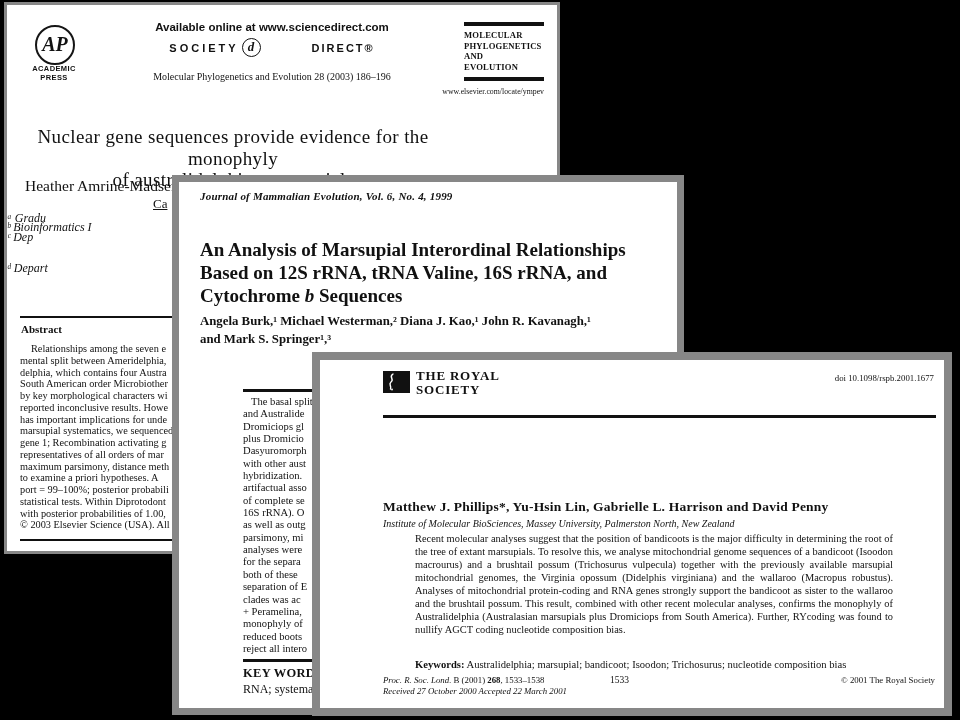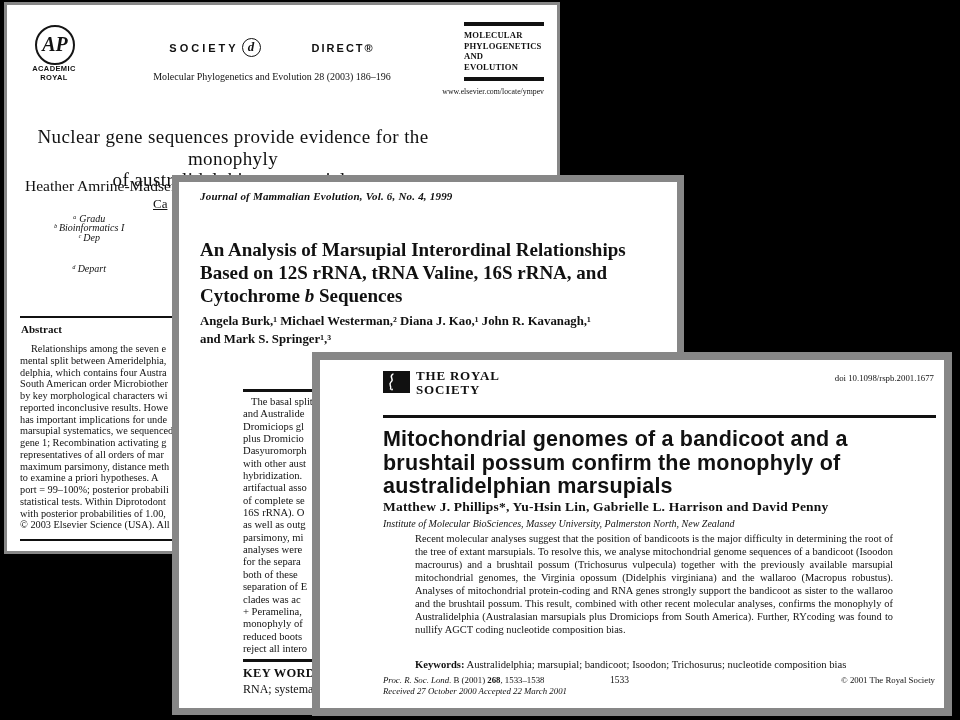--- a/index.html
+++ b/index.html
@@ -27,21 +27,21 @@
                 font:bold italic 13px "Liberation Serif",serif;line-height:16px;text-align:center;}
   .p1-sd .direct{font:bold 11px "Liberation Sans",sans-serif;letter-spacing:2px;margin-left:48px;}
   .p1-cit{left:90px;top:66px;width:350px;font-size:10px;text-align:center;}
   .p1-jbar1{left:457px;top:17px;width:80px;height:3.5px;}
   .p1-jbox{left:457px;top:25px;width:84px;font-size:8.6px;font-weight:bold;line-height:10.5px;letter-spacing:.2px;}
   .p1-jbar2{left:457px;top:72px;width:80px;height:3.5px;}
   .p1-jurl{left:427px;top:82px;width:110px;font-size:7.8px;text-align:right;}
   .p1-title{left:0;top:121px;width:452px;font-size:19px;line-height:21.5px;text-align:center;letter-spacing:.4px;}
   .p1-auth1{left:18px;top:172px;font-size:15.5px;}
   .p1-auth2{left:146px;top:191px;font-size:13px;text-decoration:underline;}
-  .p1-fnotes{left:0;top:209px;width:164px;font-size:10px;font-style:italic;line-height:9.3px;text-align:center;}
+  .p1-fnotes{left:0;top:209px;width:164px;font-size:12px;font-style:italic;line-height:9.3px;text-align:left;}
   .p1-fnotes div:nth-child(4){margin-top:22px;}
   .p1-rule1{left:13px;top:311px;width:440px;height:1.5px;}
   .p1-abshead{left:14px;top:318px;font-size:11px;font-weight:bold;}
   .p1-abslines{left:13px;top:338px;width:440px;font-size:10.3px;line-height:11.75px;}
   .p1-abslines div{white-space:nowrap;}
   .p1-abslines div:first-child{padding-left:11px;}
   .p1-rule2{left:13px;top:534px;width:440px;height:1.5px;}
 
   
   #p2{left:172px;top:175px;width:498px;height:526px;border-width:7px;z-index:2;}
@@ -75,22 +75,23 @@
 </style>
 </head>
 <body>
 
 <div id="canvas">
 
   <div id="p1" class="paper">
     <div class="abs p1-ap-circle ser">AP</div>
     <div class="abs p1-ap-name">
       <div>ACADEMIC</div>
-      <div>ROYAL</div>
-    </div>
+      <div>PRESS</div>
+    </div>
+    <div class="abs p1-avail">Available online at www.sciencedirect.com</div>
     <div class="abs p1-sd">
       <span class="science">SOCIETY</span>
       <span class="dcirc">d</span>
       <span class="direct">DIRECT®</span>
     </div>
     <div class="abs p1-cit">Molecular Phylogenetics and Evolution 28 (2003) 186–196</div>
     <div class="abs bar p1-jbar1"></div>
     <div class="abs p1-jbox">
       <div>MOLECULAR</div>
       <div>PHYLOGENETICS</div>
@@ -181,25 +182,20 @@
         <path d="M10 3 C5 6, 12 8, 8 11 C5 13.5, 9 15, 7.5 18" stroke="#fff" stroke-width="1.4" fill="none" stroke-linecap="round"></path>
         <circle cx="9" cy="18.5" r="0.9" fill="#fff"></circle>
       </svg>
     </div>
     <div class="abs p3-rsname">
       <div>THE ROYAL</div>
       <div>SOCIETY</div>
     </div>
     <div class="abs p3-doi">doi 10.1098/rspb.2001.1677</div>
     <div class="abs bar p3-rule"></div>
-    <div class="abs p3-title">
-      <div>Mitochondrial genomes of a bandicoot and a</div>
-      <div>brushtail possum confirm the monophyly of</div>
-      <div>australidelphian marsupials</div>
-    </div>
     <div class="abs p3-auth nowrap">Matthew J. Phillips*, Yu-Hsin Lin, Gabrielle L. Harrison and David Penny</div>
     <div class="abs p3-affil nowrap">Institute of Molecular BioSciences, Massey University, Palmerston North, New Zealand</div>
     <div class="abs p3-abs">Recent molecular analyses suggest that the position of bandicoots is the major difficulty in determining the root of the tree of extant marsupials. To resolve this, we analyse mitochondrial genome sequences of a bandicoot (Isoodon macrourus) and a brushtail possum (Trichosurus vulpecula) together with the previously available marsupial mitochondrial genomes, the Virginia opossum (Didelphis virginiana) and the wallaroo (Macropus robustus). Analyses of mitochondrial protein-coding and RNA genes strongly support the bandicoot as sister to the wallaroo and the brushtail possum. This result, combined with other recent molecular analyses, confirms the monophyly of Australidelphia (Australasian marsupials plus Dromiciops from South America). Further, RYcoding was found to nullify AGCT coding nucleotide composition bias.</div>
     <div class="abs p3-keyw nowrap"><span class="b">Keywords:</span><span> Australidelphia; marsupial; bandicoot; Isoodon; Trichosurus; nucleotide composition bias</span></div>
     <div class="abs p3-fcit nowrap"><span class="i">Proc. R. Soc. Lond.</span><span> B (2001) </span><span class="b">268</span><span>, 1533–1538</span></div>
     <div class="abs p3-fdates nowrap">Received 27 October 2000     Accepted 22 March 2001</div>
     <div class="abs p3-fpage">1533</div>
     <div class="abs p3-fcopy">© 2001 The Royal Society</div>
   </div>
 

